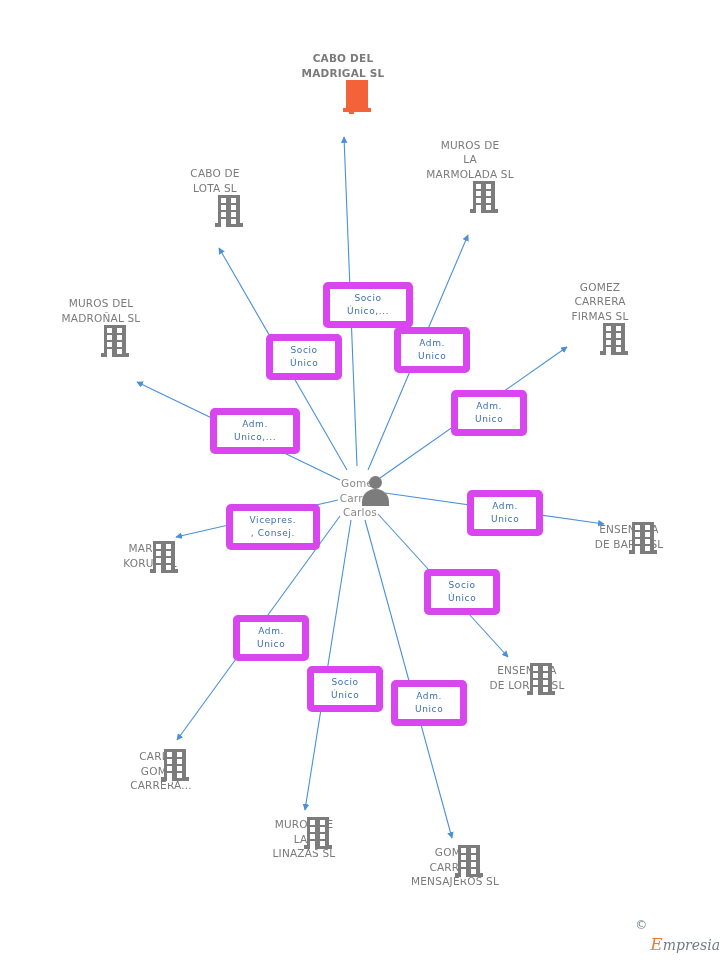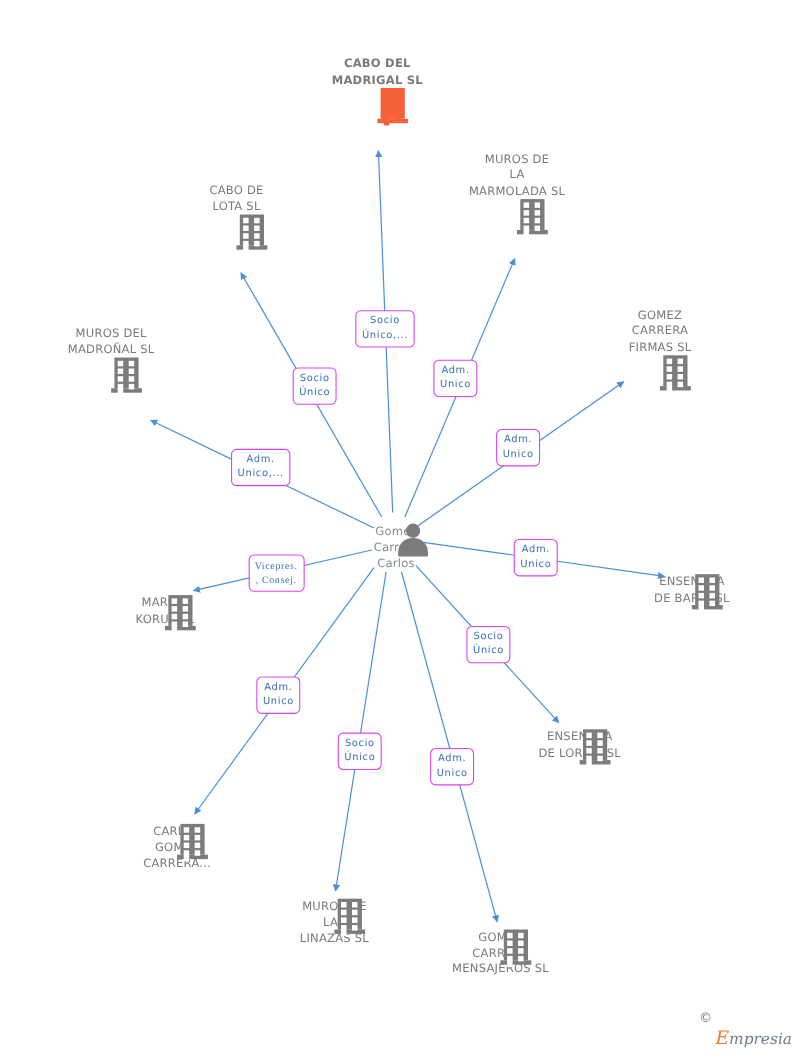--- a/index.html
+++ b/index.html
@@ -32,23 +32,23 @@
 
   
   .person-ico{position:relative;width:30px;height:30px;margin:0 auto 2px auto;}
   .person-ico .head{position:absolute;left:9px;top:0;width:13px;height:13px;border-radius:50%;background:#7c7c7c;}
   .person-ico .body{position:absolute;left:2px;top:13px;width:27px;height:17px;background:#7c7c7c;
                     border-top-left-radius:13px;border-top-right-radius:13px;}
 
   
   .rel{
     position:absolute;box-sizing:border-box;
-    background:#ffffff;border:1px solid #d946ef;border-radius:5px;
+    background:#ffffff;border:7px solid #d946ef;border-radius:5px;
     color:#3b6fb5;font-size:9px;line-height:13px;
-    text-align:center;padding:3px 5px;white-space:pre-line;
+    text-align:center;padding:3px 17px;white-space:pre-line;
     letter-spacing:.6px;
   }
 
   
   #watermark{
     position:absolute;right:8px;bottom:6px;
     display:flex;align-items:center;gap:3px;
     font-size:13px;color:#6f7b86;
   }
   #watermark .c{font-size:12px;color:#6f7b86;}
@@ -118,21 +118,21 @@
       <div class="rel" style="left: 266px; top: 334px;">Socio
 Único</div>
       <div class="rel" style="left: 394px; top: 327px;">Adm.
 Unico</div>
       <div class="rel" style="left: 451px; top: 390px;">Adm.
 Unico</div>
       <div class="rel" style="left: 210px; top: 408px;">Adm.
 Unico,...</div>
       <div class="rel" style="left: 467px; top: 490px;">Adm.
 Unico</div>
-      <div class="rel" style="left: 225.5px; top: 504px; font-family: Liberation Serif, serif;">Vicepres.
+      <div class="rel" style="left: 225.5px; top: 504px;">Vicepres.
 , Consej.</div>
       <div class="rel" style="left: 424px; top: 569px;">Socio
 Único</div>
       <div class="rel" style="left: 233px; top: 615px;">Adm.
 Unico</div>
       <div class="rel" style="left: 307px; top: 666px;">Socio
 Único</div>
       <div class="rel" style="left: 391px; top: 680px;">Adm.
 Unico</div>
     </div>

